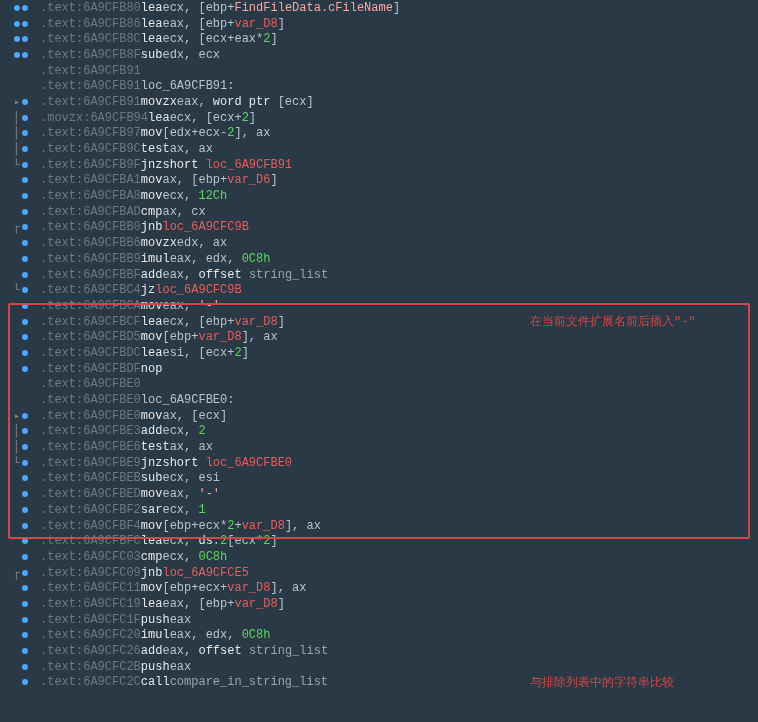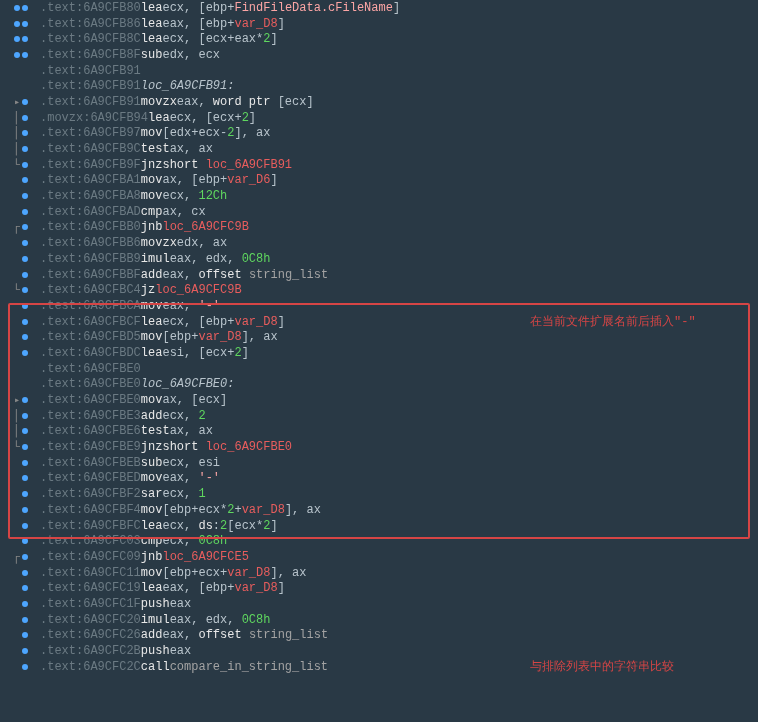--- a/index.html
+++ b/index.html
@@ -19,21 +19,21 @@
 .arrow { color: #888; font-size: 10px; }
 .dash { color: #888; }
 .addr { color: #6b7a83; }
 .kw { color: #e8e8e8; }
 .op { color: #b8c4cc; }
 .num { color: #5fd75f; }
 .str { color: #fca5a5; }
 .ref { color: #e85d5d; }
 .var { color: #e85d5d; }
 .func { color: #a3a3a3; }
-.label { color: #b8c4cc; font-style: italic; }
+.label { color: #b8c4cc; }
 .xref { color: #888; }
 .annot { color: #d64545; }
 .redbox {
   position: absolute;
   border: 2px solid #d64545;
   pointer-events: none;
   border-radius: 2px;
   z-index: 10;
 }
 .redbox1 { left: 8px; top: 303px; width: 742px; height: 236px; }
@@ -58,20 +58,21 @@
     <div class="line"><span class="gutter"><span style="width:8px;display:inline-block"></span><span class="dot"></span><span style="width:8px;display:inline-block"></span></span><span class="addr">.text:6A9CFBAD</span>                         <span class="kw">cmp</span>     <span class="op">ax, cx</span></div>
     <div class="line"><span class="gutter"><span class="dash" style="color:#888">┌</span><span class="dot"></span><span style="width:8px;display:inline-block"></span></span><span class="addr">.text:6A9CFBB0</span>                         <span class="kw">jnb</span>     <span class="ref">loc_6A9CFC9B</span></div>
     <div class="line"><span class="gutter"><span style="width:8px;display:inline-block"></span><span class="dot"></span><span style="width:8px;display:inline-block"></span></span><span class="addr">.text:6A9CFBB6</span>                         <span class="kw">movzx</span>   <span class="op">edx, ax</span></div>
     <div class="line"><span class="gutter"><span style="width:8px;display:inline-block"></span><span class="dot"></span><span style="width:8px;display:inline-block"></span></span><span class="addr">.text:6A9CFBB9</span>                         <span class="kw">imul</span>    <span class="op">eax, edx, </span><span class="num">0C8h</span></div>
     <div class="line"><span class="gutter"><span style="width:8px;display:inline-block"></span><span class="dot"></span><span style="width:8px;display:inline-block"></span></span><span class="addr">.text:6A9CFBBF</span>                         <span class="kw">add</span>     <span class="op">eax, </span><span class="kw">offset</span><span class="op"> </span><span class="func">string_list</span></div>
     <div class="line"><span class="gutter"><span class="dash" style="color:#888">└</span><span class="dot"></span><span style="width:8px;display:inline-block"></span></span><span class="addr">.text:6A9CFBC4</span>                         <span class="kw">jz</span>      <span class="ref">loc_6A9CFC9B</span></div>
     <div class="line"><span class="gutter"><span style="width:8px;display:inline-block"></span><span class="dot"></span><span style="width:8px;display:inline-block"></span></span><span class="addr">.test:6A9CFBCA</span>                         <span class="kw">mov</span>     <span class="op">eax, </span><span class="str">'-'</span></div>
     <div class="line"><span class="gutter"><span style="width:8px;display:inline-block"></span><span class="dot"></span><span style="width:8px;display:inline-block"></span></span><span class="addr">.text:6A9CFBCF</span>                         <span class="kw">lea</span>     <span class="op">ecx, [</span><span class="op">ebp</span><span class="op">+</span><span class="var">var_D8</span><span class="op">]</span><span class="annot" style="position:absolute;left:530px">在当前文件扩展名前后插入"-"</span></div>
     <div class="line"><span class="gutter"><span style="width:8px;display:inline-block"></span><span class="dot"></span><span style="width:8px;display:inline-block"></span></span><span class="addr">.text:6A9CFBD5</span>                         <span class="kw">mov</span>     <span class="op">[</span><span class="op">ebp</span><span class="op">+</span><span class="var">var_D8</span><span class="op">], ax</span></div>
     <div class="line"><span class="gutter"><span style="width:8px;display:inline-block"></span><span class="dot"></span><span style="width:8px;display:inline-block"></span></span><span class="addr">.text:6A9CFBDC</span>                         <span class="kw">lea</span>     <span class="op">esi, [ecx+</span><span class="num">2</span><span class="op">]</span></div>
+    <div class="line"><span class="gutter"><span style="width:8px;display:inline-block"></span><span class="dot"></span><span style="width:8px;display:inline-block"></span></span><span class="addr">.text:6A9CFBDF</span>                         <span class="kw">nop</span>     </div>
     <div class="line"><span class="gutter"><span style="width:8px;display:inline-block"></span><span style="width:8px;display:inline-block"></span><span style="width:8px;display:inline-block"></span></span><span class="addr">.text:6A9CFBE0</span></div>
     <div class="line"><span class="gutter"><span style="width:8px;display:inline-block"></span><span style="width:8px;display:inline-block"></span><span style="width:8px;display:inline-block"></span></span><span class="addr">.text:6A9CFBE0</span> <span class="label">loc_6A9CFBE0:</span>                 </div>
     <div class="line"><span class="gutter"><span class="arrow">▸</span><span class="dot"></span><span style="width:8px;display:inline-block"></span></span><span class="addr">.text:6A9CFBE0</span>                         <span class="kw">mov</span>     <span class="op">ax, [ecx]</span></div>
     <div class="line"><span class="gutter"><span class="dash" style="color:#888">│</span><span class="dot"></span><span style="width:8px;display:inline-block"></span></span><span class="addr">.text:6A9CFBE3</span>                         <span class="kw">add</span>     <span class="op">ecx, </span><span class="num">2</span></div>
     <div class="line"><span class="gutter"><span class="dash" style="color:#888">│</span><span class="dot"></span><span style="width:8px;display:inline-block"></span></span><span class="addr">.text:6A9CFBE6</span>                         <span class="kw">test</span>    <span class="op">ax, ax</span></div>
     <div class="line"><span class="gutter"><span class="dash" style="color:#888">└</span><span class="dot"></span><span style="width:8px;display:inline-block"></span></span><span class="addr">.text:6A9CFBE9</span>                         <span class="kw">jnz</span>     <span class="kw">short </span><span class="ref">loc_6A9CFBE0</span></div>
     <div class="line"><span class="gutter"><span style="width:8px;display:inline-block"></span><span class="dot"></span><span style="width:8px;display:inline-block"></span></span><span class="addr">.text:6A9CFBEB</span>                         <span class="kw">sub</span>     <span class="op">ecx, esi</span></div>
     <div class="line"><span class="gutter"><span style="width:8px;display:inline-block"></span><span class="dot"></span><span style="width:8px;display:inline-block"></span></span><span class="addr">.text:6A9CFBED</span>                         <span class="kw">mov</span>     <span class="op">eax, </span><span class="str">'-'</span></div>
     <div class="line"><span class="gutter"><span style="width:8px;display:inline-block"></span><span class="dot"></span><span style="width:8px;display:inline-block"></span></span><span class="addr">.text:6A9CFBF2</span>                         <span class="kw">sar</span>     <span class="op">ecx, </span><span class="num">1</span></div>
     <div class="line"><span class="gutter"><span style="width:8px;display:inline-block"></span><span class="dot"></span><span style="width:8px;display:inline-block"></span></span><span class="addr">.text:6A9CFBF4</span>                         <span class="kw">mov</span>     <span class="op">[</span><span class="op">ebp</span><span class="op">+ecx*</span><span class="num">2</span><span class="op">+</span><span class="var">var_D8</span><span class="op">], ax</span></div>

